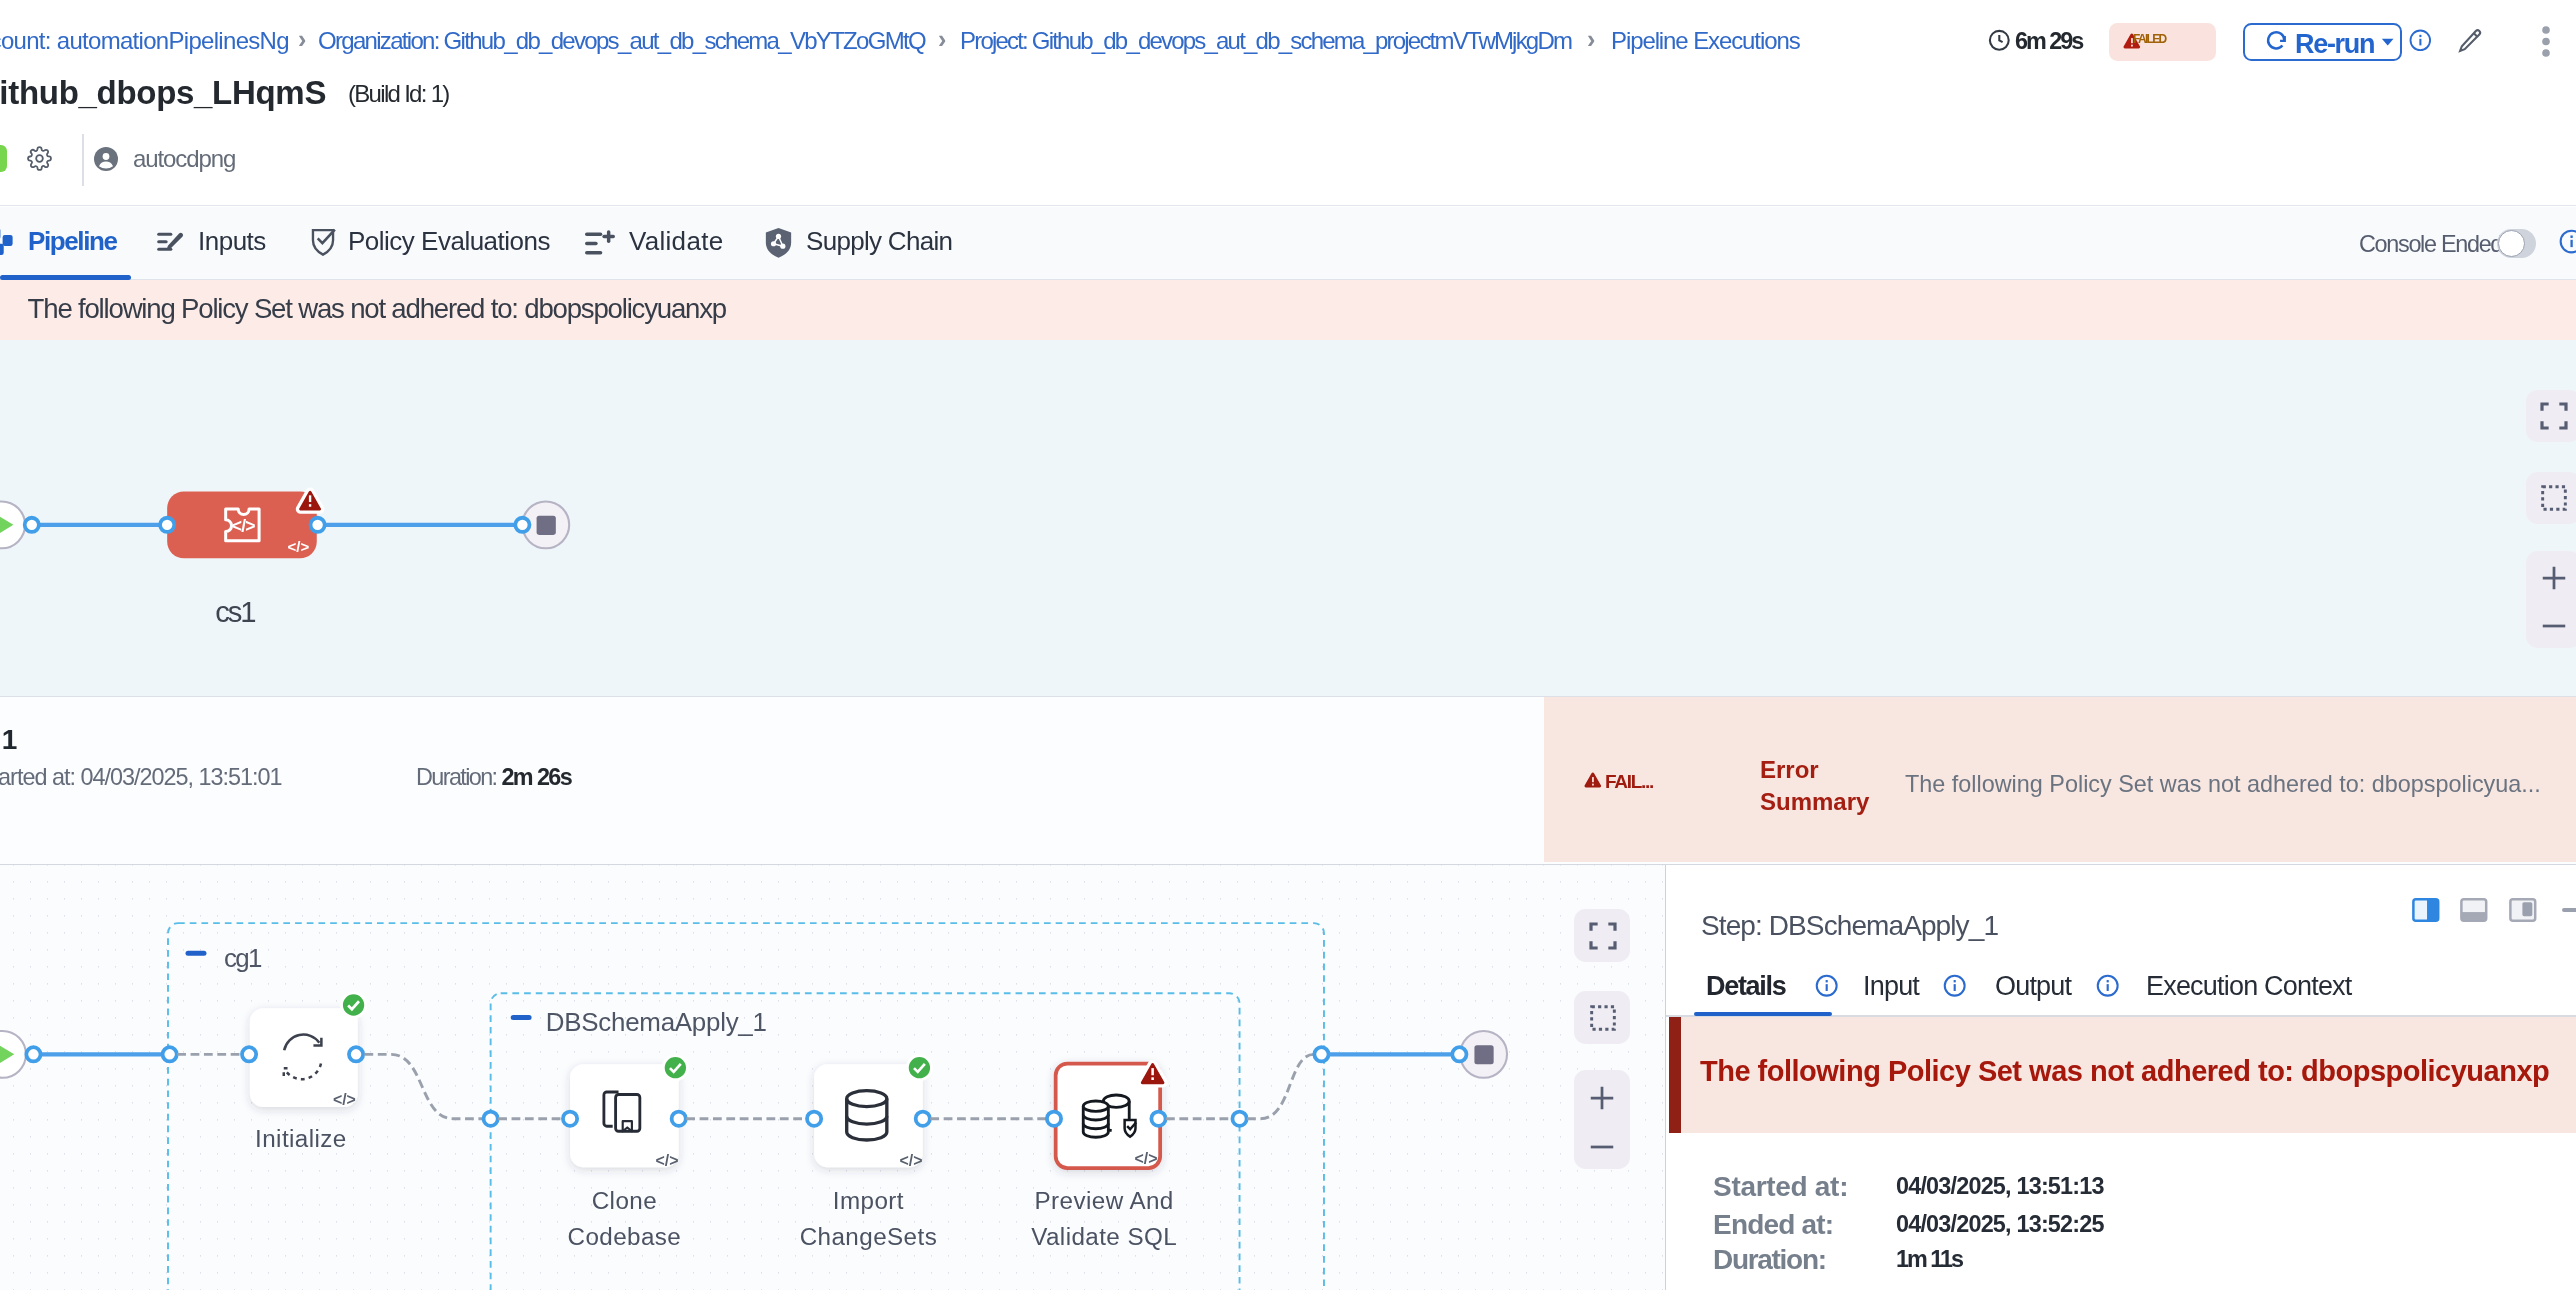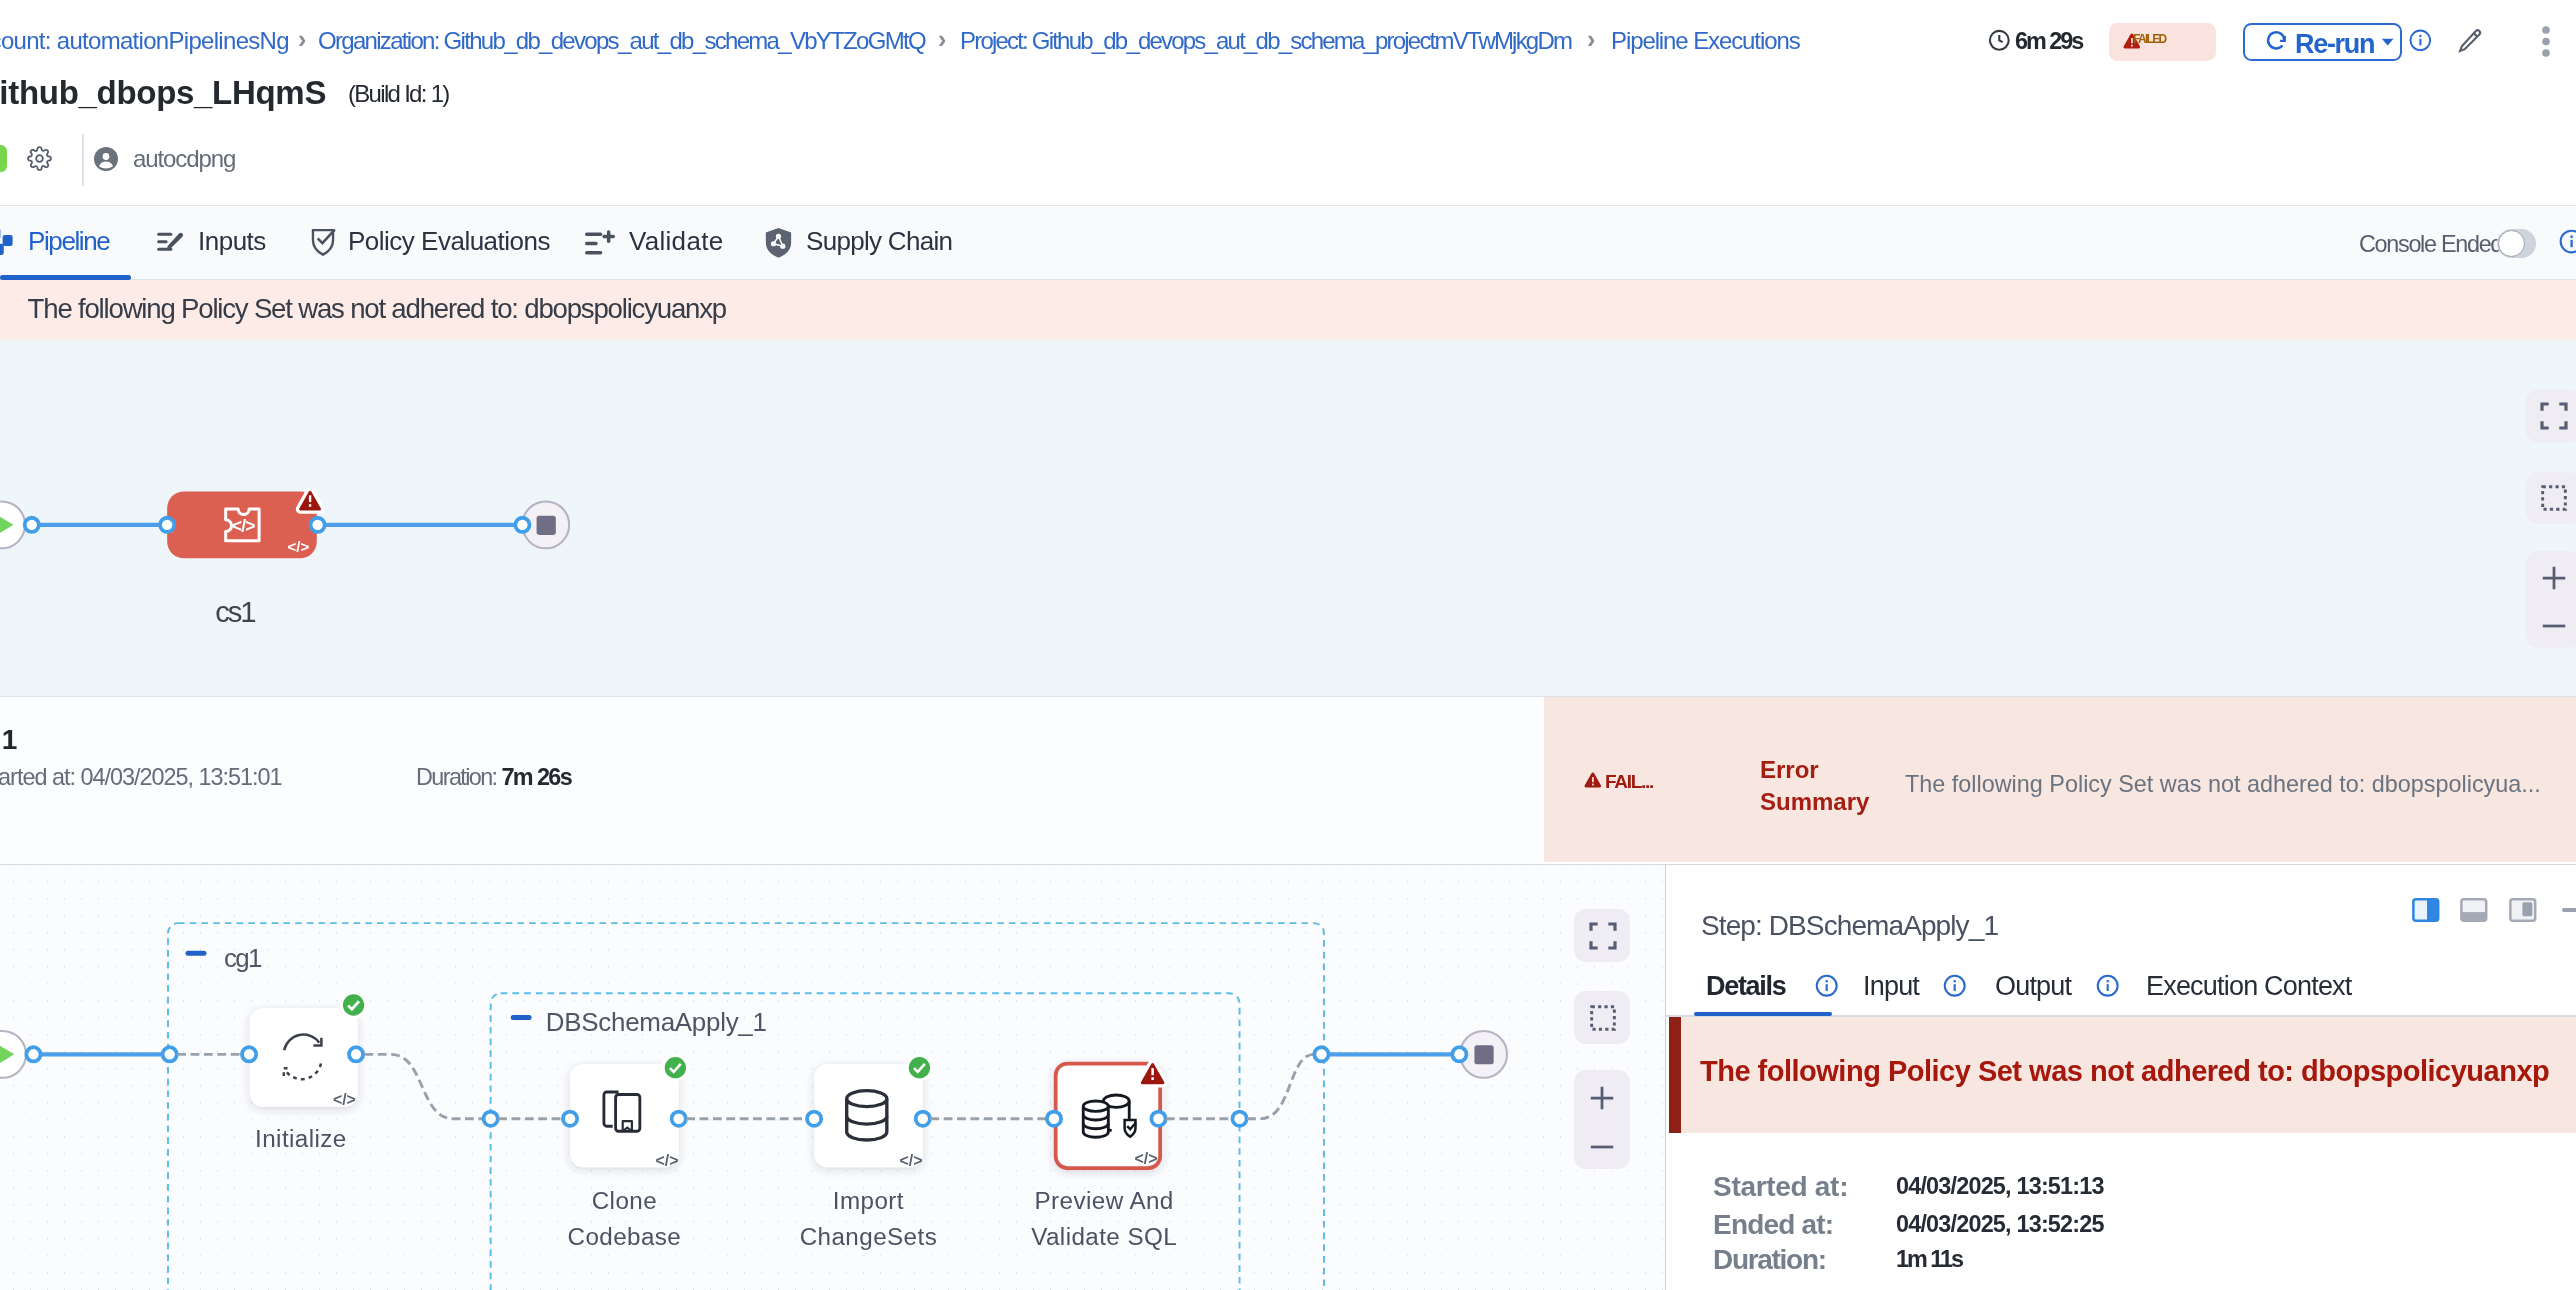--- a/index.html
+++ b/index.html
@@ -11,21 +11,21 @@
   #header { position:absolute; left:0; top:0; width:2576px; height:206px; background:#fff; border-bottom:1.7px solid #e3e6ec; }
   .crumb { font-size:24px; color:#3069c8; white-space:nowrap; }
   .crumbsep { color:#868d99; font-size:25px; font-weight:bold; }
   #title { font-size:33px; font-weight:bold; color:#24292f; white-space:nowrap; }
   #buildid { font-size:24px; color:#24292f; font-weight:normal; }
   .metatxt { font-size:24px; letter-spacing:-1.1px; color:#646c78; }
 
   
   #tabbar { position:absolute; left:0; top:207px; width:2576px; height:73px; background:#f9fafc; border-bottom:1.7px solid #e0e3e9; }
   .tabtxt { font-size:26px; color:#2c3340; white-space:nowrap; }
-  .tabactive { color:#2062c9; font-weight:normal; }
+  .tabactive { color:#2062c9; font-weight:bold; }
 
   
   #banner { position:absolute; left:0; top:280px; width:2576px; height:60px; background:#fcebe7; }
   #banner span { position:absolute; left:27.6px; top:13.4px; font-size:27.6px; letter-spacing:-1.2px; color:#363d48; }
 
   
   #topcanvas { position:absolute; left:0; top:340px; width:2576px; height:358px; background:#eef6fa; overflow:hidden; }
 
   
   #stagerow { position:absolute; left:0; top:696px; width:2576px; height:169px; background:#fcfdfe; border-top:1.7px solid #dde0e7; border-bottom:1.7px solid #d4d8e0; overflow:hidden; }
@@ -209,21 +209,21 @@
       </svg>
     <svg style="position:absolute;left:12.5px;top:60px;" width="30" height="30" viewBox="0 0 24 24" stroke="#565d73" stroke-width="2.2">
         <path d="M3 12h18"></path>
       </svg>
   </div>
 </div>
 
 <div id="stagerow">
   <span class="abs" style="left:1.7px; top:27px; font-size:28px; font-weight:bold; color:#21272f;">1</span>
   <span class="abs" style="left:-22px; top:67px; font-size:23.4px; letter-spacing:-1px; color:#646b79; white-space:nowrap;">Started at: 04/03/2025, 13:51:01</span>
-  <span class="abs" style="left:416px; top:67px; font-size:23.4px; letter-spacing:-1.6px; color:#646b79;">Duration: <b style="color:#24292f;">7m 26s</b></span>
+  <span class="abs" style="left:416px; top:67px; font-size:23.4px; letter-spacing:-1.6px; color:#646b79;">Duration: <b style="color:#24292f;">2m 26s</b></span>
   <div id="stagepink">
     <svg class="abs" style="left:40px; top:75px;" width="17.6" height="16" viewBox="0 0 24 22">
         <path d="M10.3 1.6 L0.9 18.2 a2 2 0 0 0 1.7 3 h18.8 a2 2 0 0 0 1.7-3 L13.7 1.6 a2 2 0 0 0-3.4 0z" fill="#9f1b10"></path>
         <rect x="11" y="7" width="2.4" height="7" fill="#f9e4df"></rect>
         <rect x="11" y="16" width="2.4" height="2.6" fill="#f9e4df"></rect>
       </svg>
     <span class="abs" style="left:61px; top:74px; font-size:19px; letter-spacing:-1.3px; font-weight:bold; color:#9f1b10;">FAIL...</span>
     <span class="abs" style="left:216px; top:57px; font-size:24px; letter-spacing:0px; font-weight:bold; color:#a41e12; line-height:32px;">Error<br>Summary</span>
     <span class="abs" style="left:361px; top:74px; font-size:23.4px; letter-spacing:0px; color:#6a7380; white-space:nowrap;">The following Policy Set was not adhered to: dbopspolicyua...</span>
   </div>

